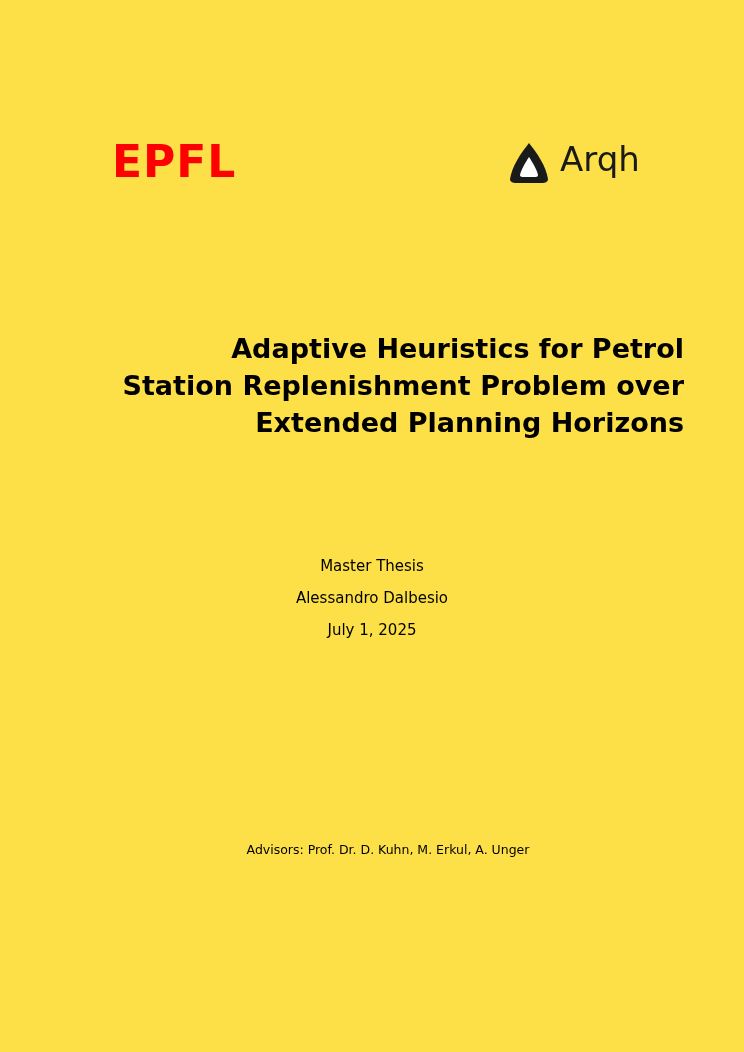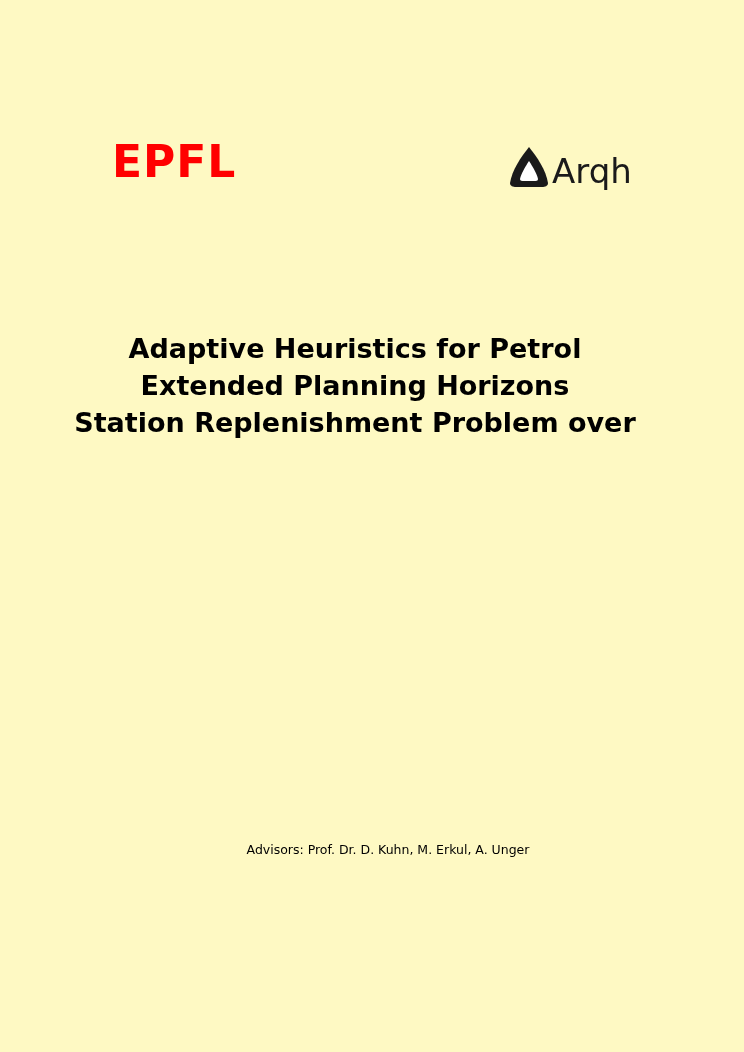--- a/index.html
+++ b/index.html
@@ -15,21 +15,21 @@
     color: #000000;
     overflow: hidden;
   }
 
   .page {
     position: absolute;
     left: 0;
     top: 0;
     width: 744px;
     height: 1052px;
-    background: #fef9c3;
+    background: #fde047;
   }
 
   
   .logo-row {
     position: absolute;
     left: 0;
     top: 140px;
     width: 744px;
     height: 80px;
   }
@@ -45,43 +45,43 @@
     color: #ff0000;
     line-height: 1;
   }
 
   .arqh-logo {
     position: absolute;
     left: 508px;
     top: 2px;
     height: 46px;
     display: flex;
-    align-items: flex-end;
-    gap: 2px;
+    align-items: flex-start;
+    gap: 10px;
   }
   .arqh-mark {
     width: 42px;
     height: 42px;
     display: block;
   }
   .arqh-word {
     font-family: "DejaVu Sans", sans-serif;
     font-size: 34px;
     color: #1a1a1a;
     line-height: 1;
     letter-spacing: 0px;
   }
 
   
   .title-block {
     position: absolute;
-    left: 55px;
+    left: 84px;
     top: 330px;
     width: 600px;
-    text-align: center;
+    text-align: right;
   }
   .title-line {
     font-family: "DejaVu Sans", sans-serif;
     font-weight: bold;
     font-size: 27px;
     line-height: 37px;
     color: #000000;
   }
 
   
@@ -127,22 +127,27 @@
       <svg class="arqh-mark" viewBox="0 0 42 42">
         <path d="M21 1 C13 11, 4 24, 2 37 C2 40, 5 41, 8 41 L34 41 C37 41, 40 40, 40 37 C38 24, 29 11, 21 1 Z" fill="#1a1a1a"></path>
         <path d="M21 15 C17 21, 13 28, 12 33 C12 35, 14 35, 16 35 L26 35 C28 35, 30 35, 30 33 C29 28, 25 21, 21 15 Z" fill="#ffffff"></path>
       </svg>
       <span class="arqh-word">Arqh</span>
     </div>
   </div>
 
   <div class="title-block">
     <div class="title-line">Adaptive Heuristics for Petrol</div>
+    <div class="title-line">Station Replenishment Problem over</div>
     <div class="title-line">Extended Planning Horizons</div>
-    <div class="title-line">Station Replenishment Problem over</div>
   </div>
 
+  <div class="meta-block">
+    <div class="meta-line">Master Thesis</div>
+    <div class="meta-line">Alessandro Dalbesio</div>
+    <div class="meta-line">July 1, 2025</div>
+  </div>
 
   <div class="advisor-block">
     <div class="advisor-line">Advisors: Prof. Dr. D. Kuhn, M. Erkul, A. Unger</div>
   </div>
 
 </div>
 
 </body></html>

